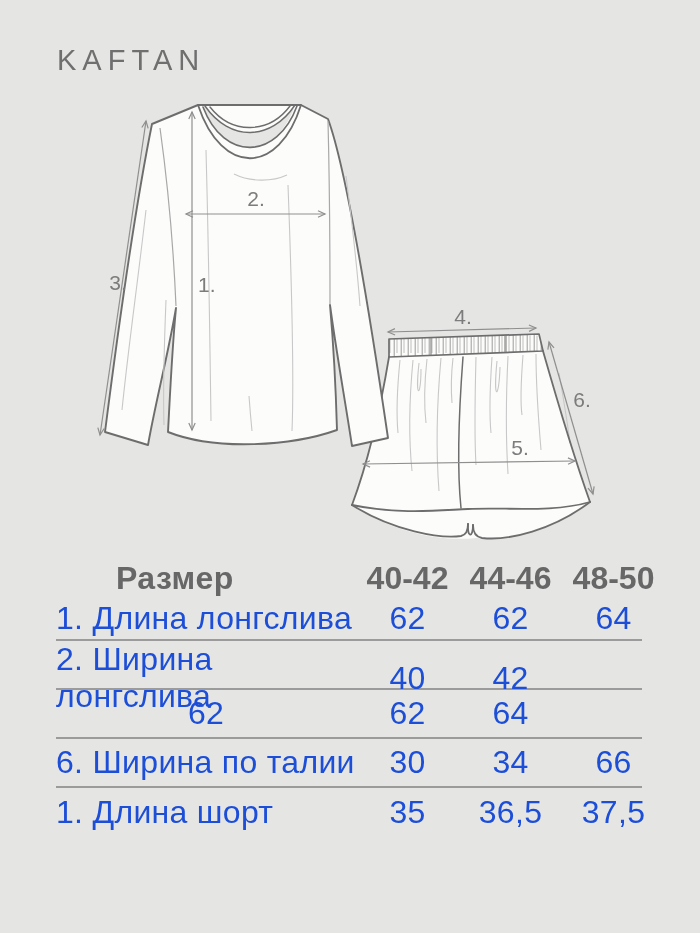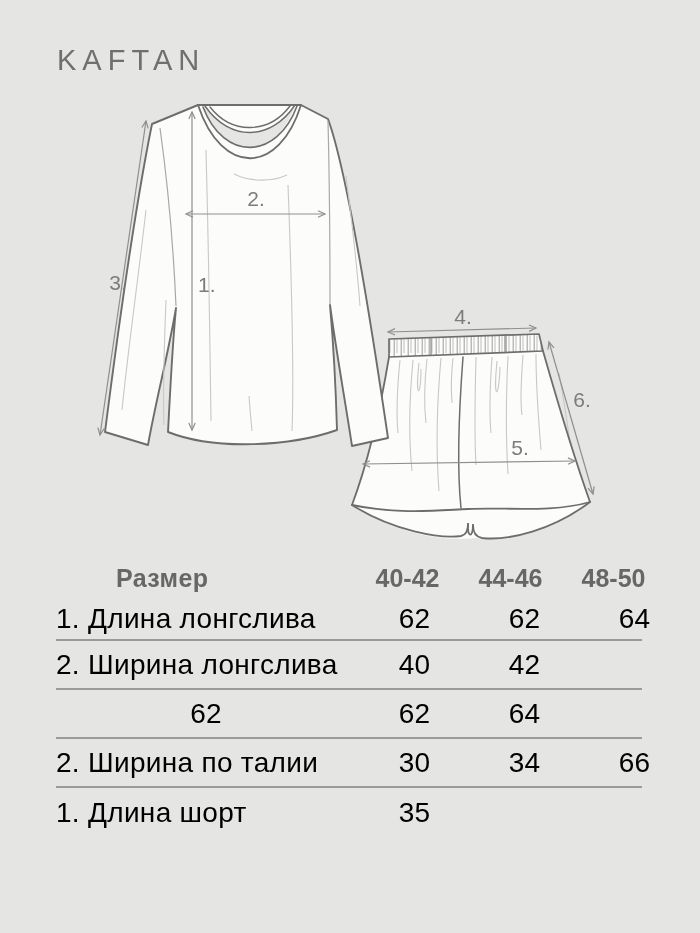--- a/index.html
+++ b/index.html
@@ -18,25 +18,25 @@
   .diagram text{
     font-family:"Liberation Sans",sans-serif;
     font-size:21px;fill:#7c7c7c;
   }
   
   .size-table{position:absolute;left:56px;top:558px;width:586px;}
   .t-row{
     display:grid;grid-template-columns:300px 103px 103px 103px;
     align-items:center;box-sizing:border-box;
   }
-  .t-head{height:40px;font-weight:bold;color:#676767;font-size:25px;}
+  .t-head{height:40px;font-weight:bold;color:#676767;font-size:32px;}
   .t-head .t-label{padding-left:60px;letter-spacing:0.4px;}
   .t-data{
     height:49px;border-bottom:2px solid #9b9b9b;
-    color:#000000;font-size:28px;letter-spacing:0.3px;gap:7px;
+    color:#1d4ed8;font-size:32px;letter-spacing:0.3px;
   }
   .t-data.first{height:43px;}
   .t-data.last{border-bottom:none;}
   .t-val{text-align:center;}
 </style>
 </head>
 <body>
 
 <div class="page">
 
@@ -164,24 +164,26 @@
       <div class="t-label">2. Ширина лонгслива</div>
       <div class="t-val">40</div>
       <div class="t-val">42</div>
     </div>
     <div class="t-row t-data">
       <div class="t-val">62</div>
       <div class="t-val">62</div>
       <div class="t-val">64</div>
     </div>
     <div class="t-row t-data">
-      <div class="t-label">2. Ширина по талии</div>
+      <div class="t-label">6. Ширина по талии</div>
       <div class="t-val">30</div>
       <div class="t-val">34</div>
       <div class="t-val">66</div>
     </div>
     <div class="t-row t-data last">
       <div class="t-label">1. Длина шорт</div>
       <div class="t-val">35</div>
+      <div class="t-val">36,5</div>
+      <div class="t-val">37,5</div>
     </div>
   </div>
 
 </div>
 
 </body></html>

